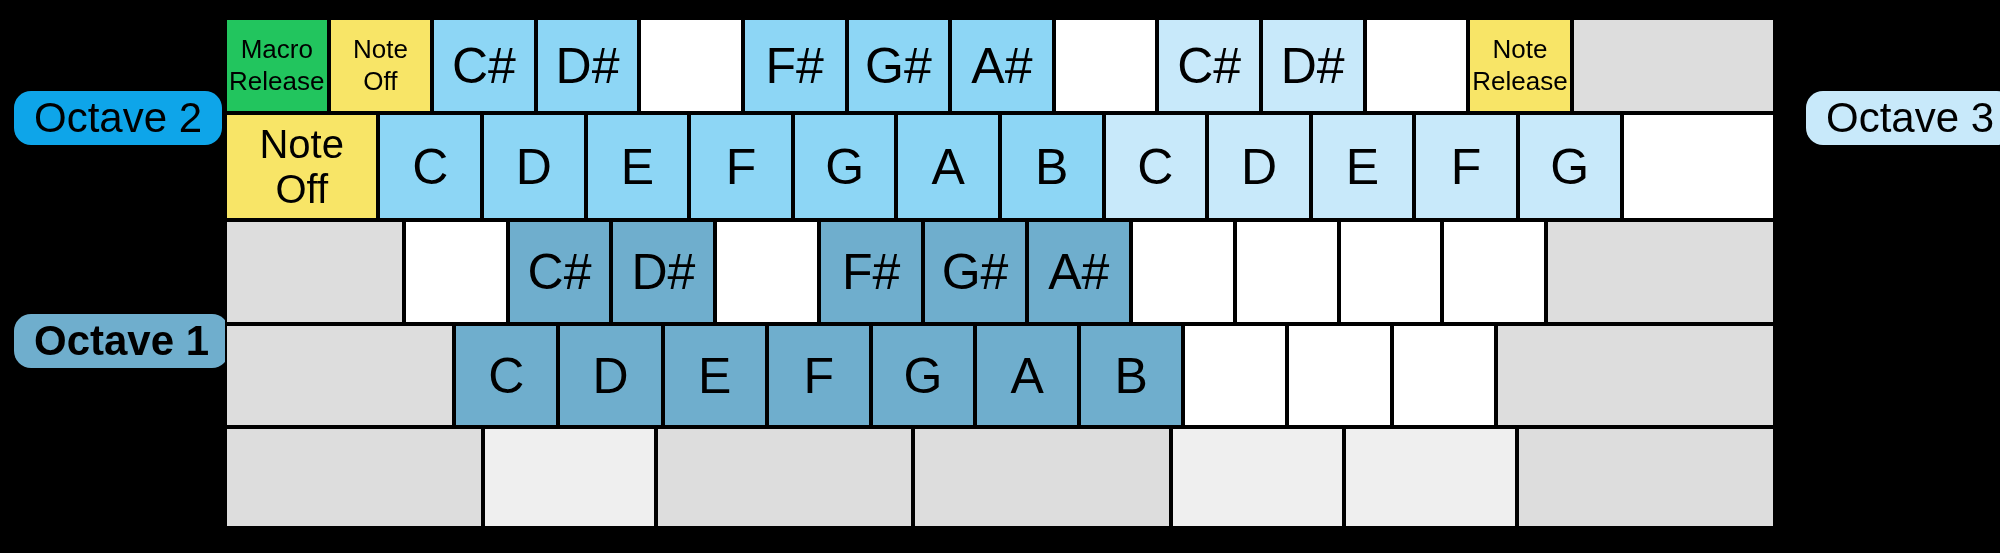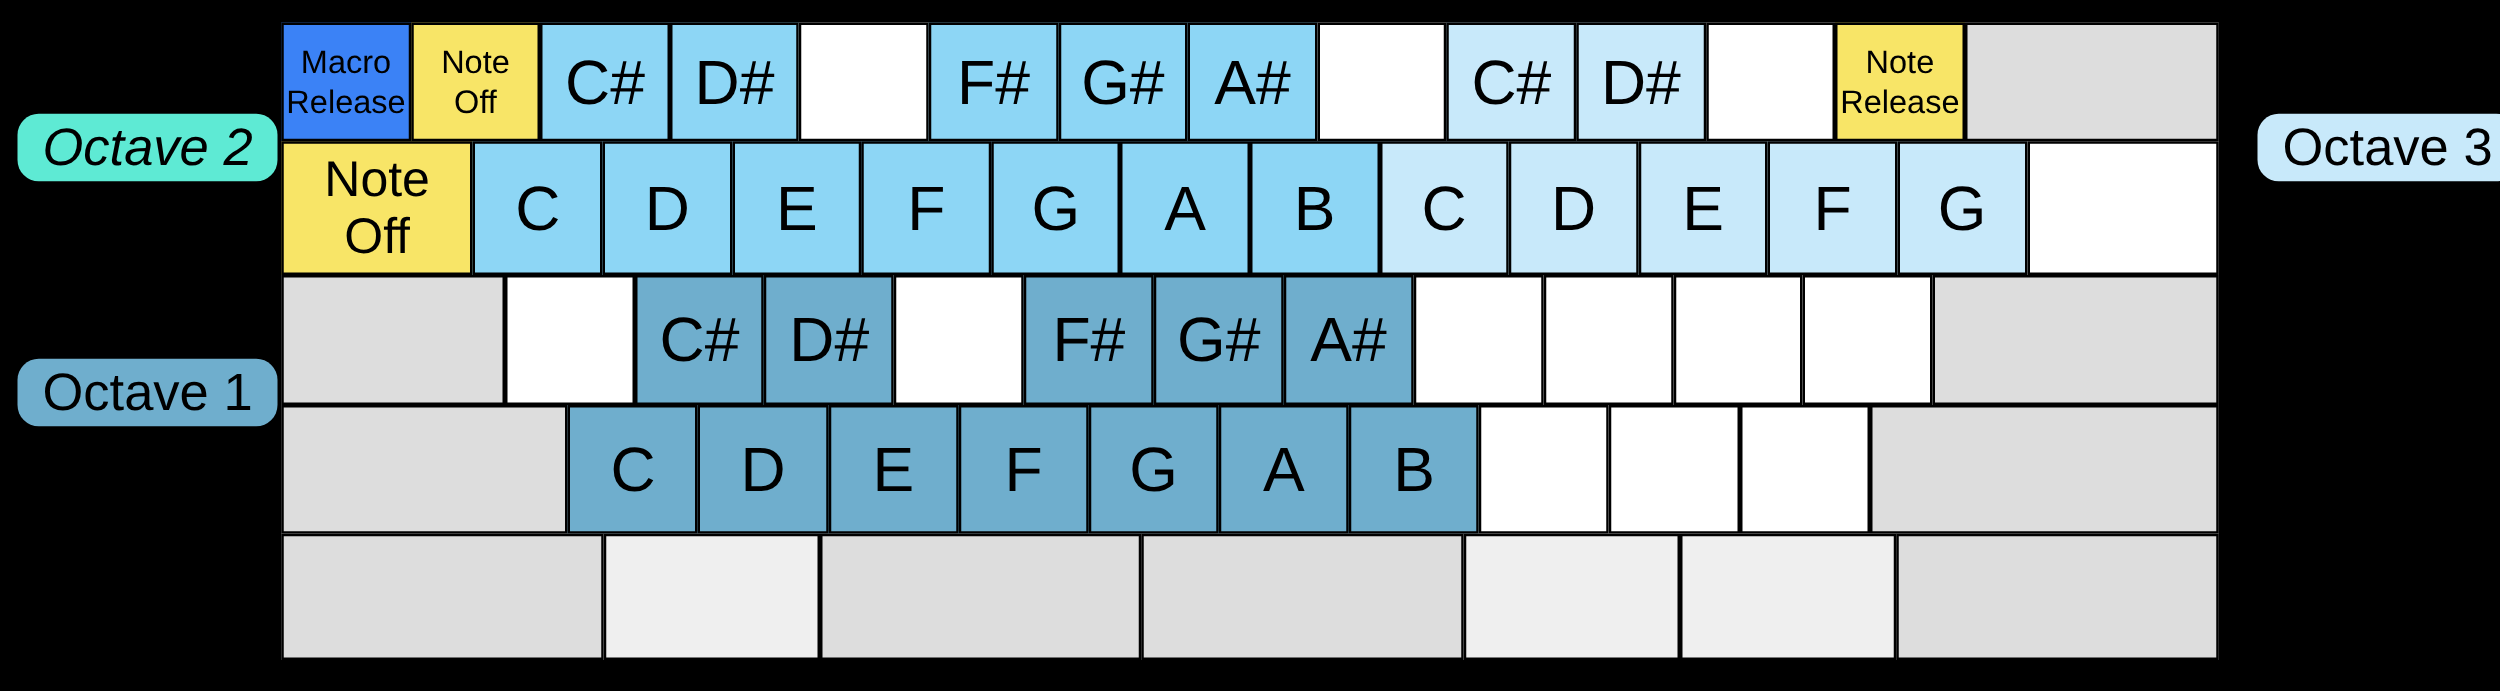--- a/index.html
+++ b/index.html
@@ -57,37 +57,37 @@
     padding: 0 20px;
     border-radius: 17px;
     display: flex;
     align-items: center;
     justify-content: center;
     font-size: 42px;
     color: #000000;
     white-space: nowrap;
   }
   .pos-left-top    { left: 14px;   top: 91px;  }
-  .pos-left-bottom { left: 14px;   top: 287px; }
+  .pos-left-bottom { left: 14px;   top: 314px; font-weight: bold; }
   .pos-right-top   { left: 1806px; top: 91px;  }
 </style>
 </head>
 <body>
 
 <div class="stage">
 
-  <div class="bubble pos-left-top" style="background: #5eead4; font-style: italic;">Octave 2</div>
+  <div class="bubble pos-left-top" style="background: #0ea5e9;">Octave 2</div>
 
   <div class="bubble pos-left-bottom" style="background: rgb(111, 174, 205);">Octave 1</div>
 
   <div class="bubble pos-right-top" style="background: rgb(200, 233, 250);">Octave 3</div>
 
   <div class="board" id="keyboard">
       <div class="kb-row r1">
-        <div class="key size-small" style="flex-grow: 1; background: #3b82f6;">
+        <div class="key size-small" style="flex-grow: 1; background: #22c55e;">
           <span>Macro</span>
           <span>Release</span>
         </div>
         <div class="key size-small" style="flex-grow: 1; background: rgb(248, 229, 103);">
           <span>Note</span>
           <span>Off</span>
         </div>
         <div class="key size-note" style="flex-grow: 1; background: rgb(141, 214, 245);">
           <span>C#</span>
         </div>

